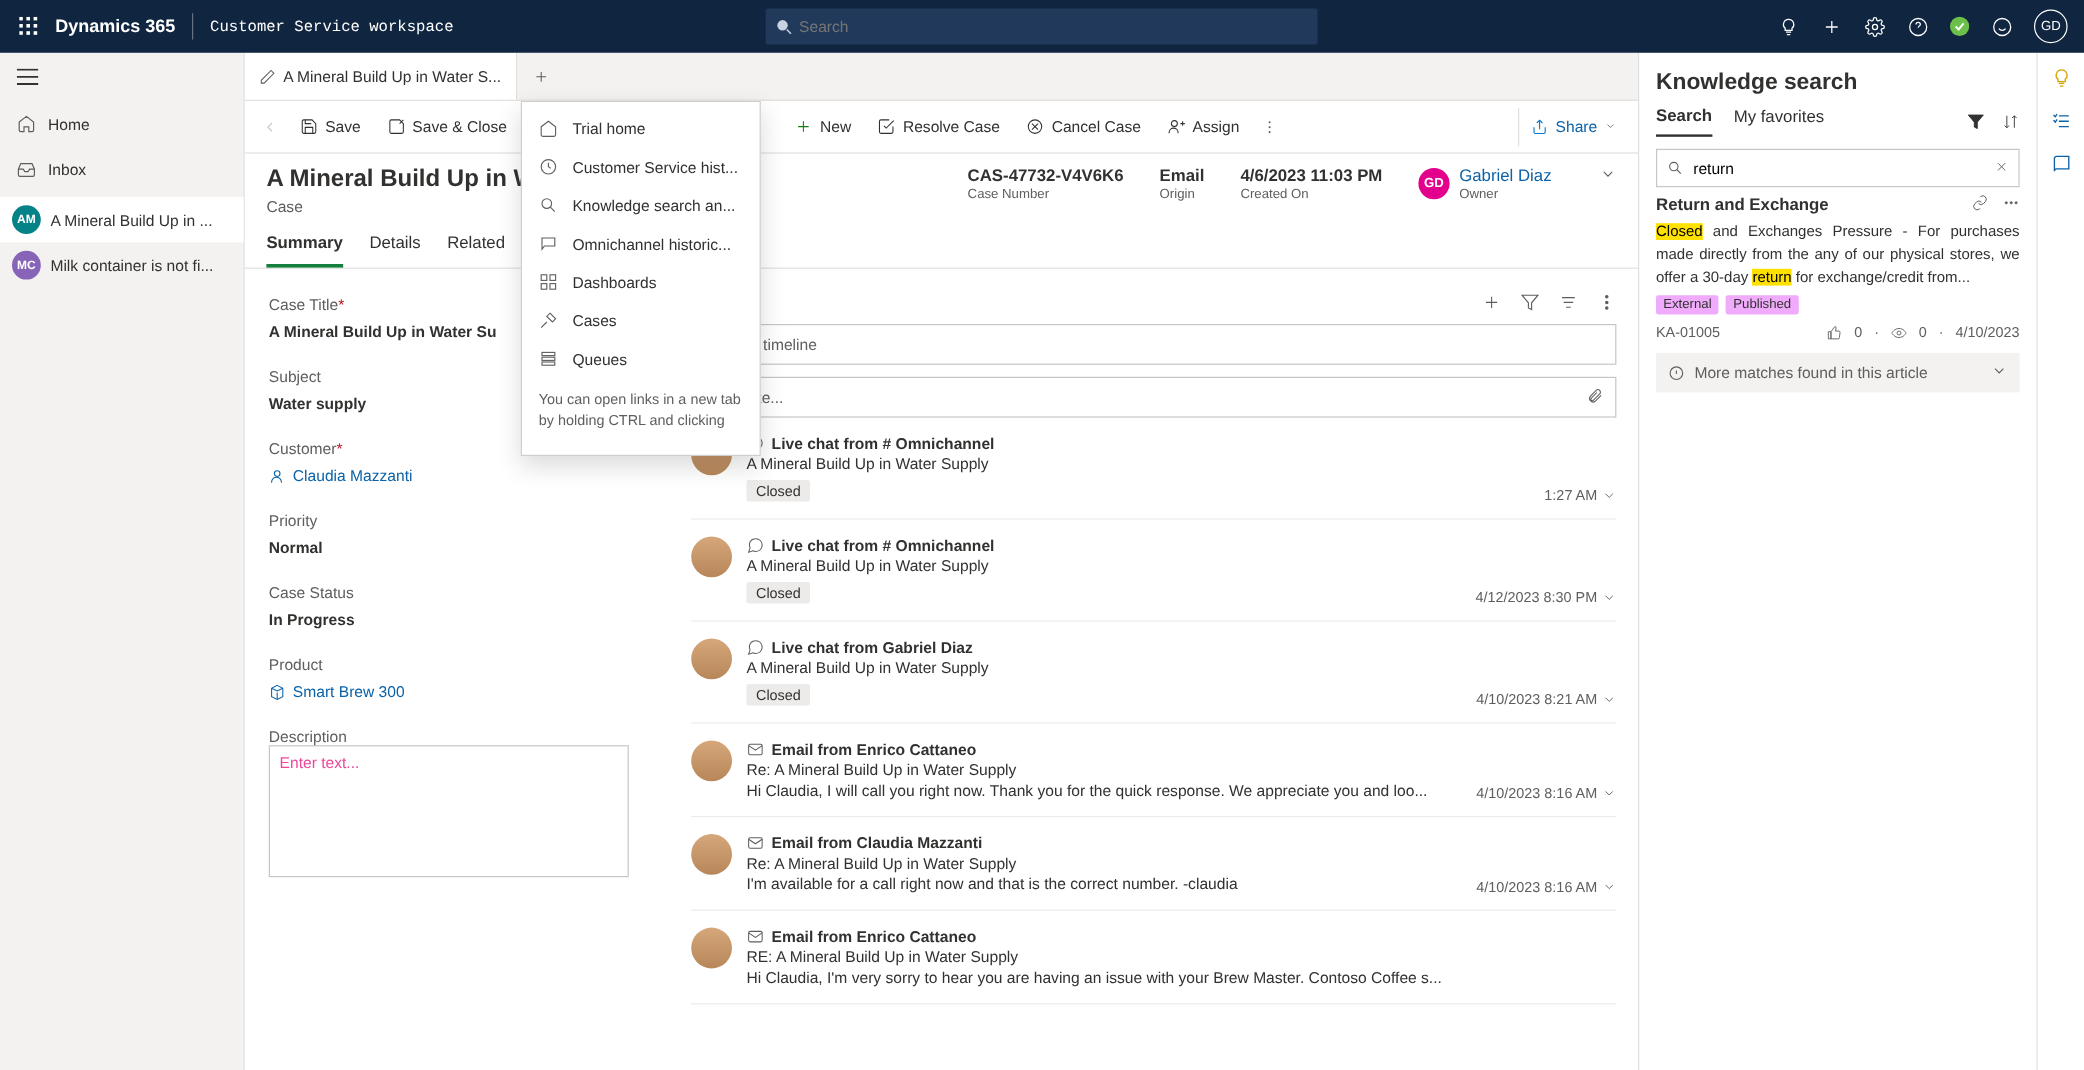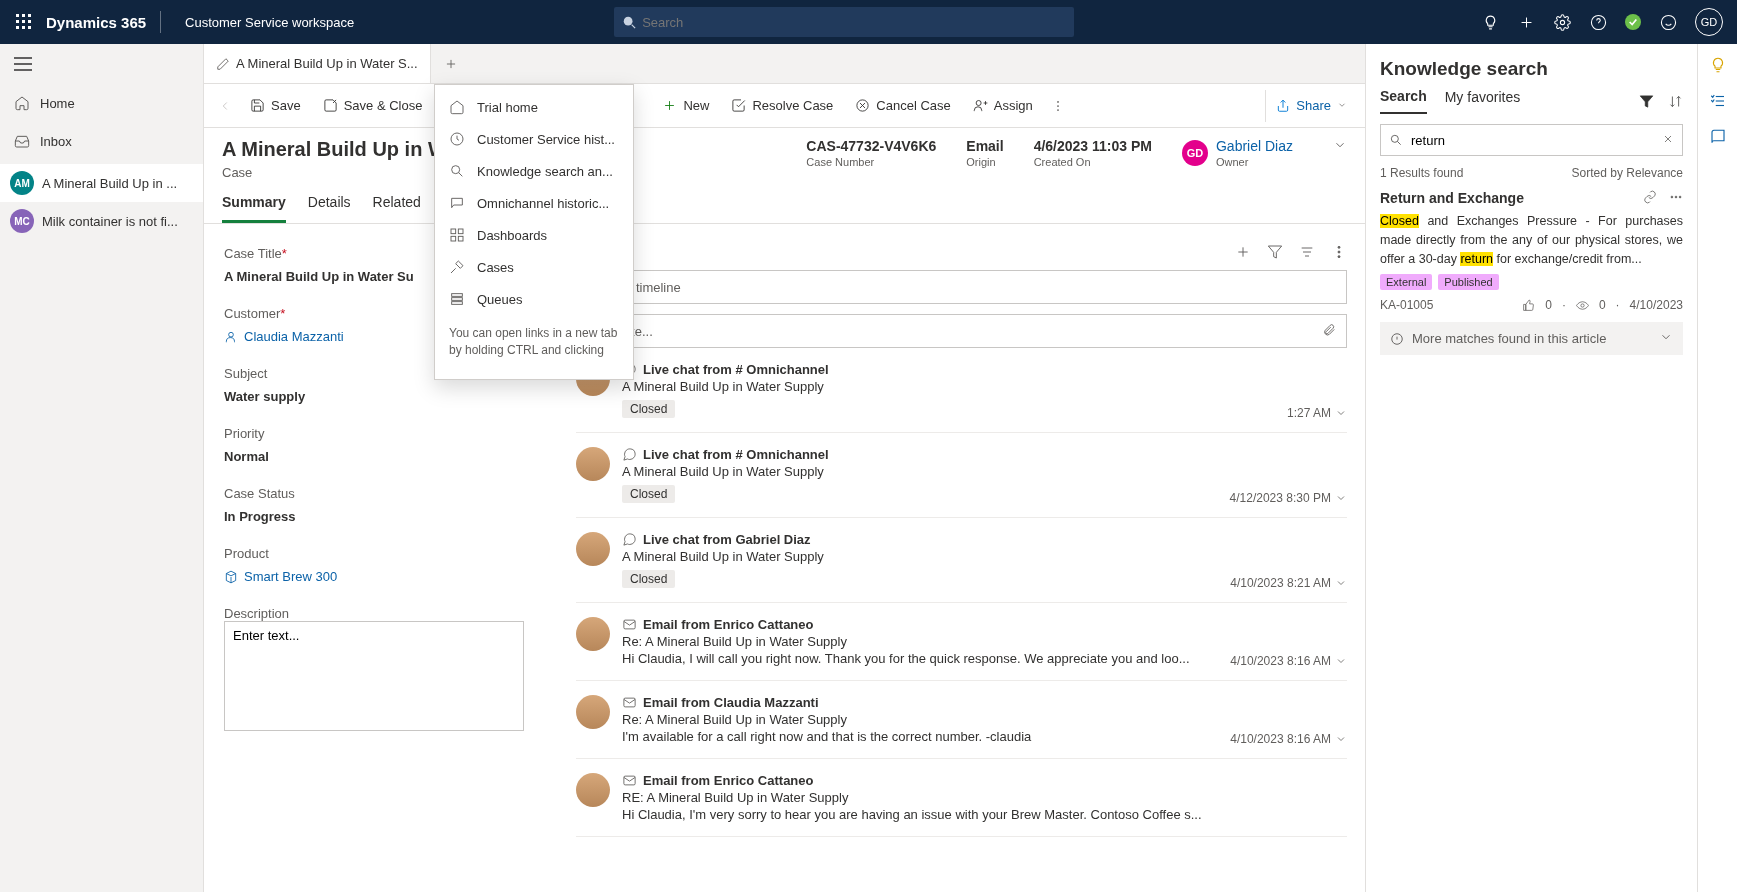--- a/index.html
+++ b/index.html
@@ -5,21 +5,21 @@
 * { box-sizing: border-box; margin: 0; padding: 0; }
 body { font-family: "Segoe UI", Tahoma, sans-serif; font-size: 13px; color: #323130; background: #f3f2f1; overflow: hidden; }
 .app { width: 1737px; height: 892px; display: flex; flex-direction: column; background: #fff; }
 
 
 .topbar { height: 44px; background: #10253f; color: #fff; display: flex; align-items: center; padding: 0 8px; }
 .waffle { width: 32px; height: 32px; display: flex; align-items: center; justify-content: center; cursor: pointer; }
 .waffle svg { width: 16px; height: 16px; fill: #fff; }
 .brand { font-weight: 600; font-size: 15px; margin: 0 14px 0 6px; }
 .divider-v { width: 1px; height: 22px; background: rgba(255,255,255,0.35); }
-.ws-name { margin-left: 24px; font-size: 13px; }
+.ws-name { margin-left: 14px; font-size: 13px; font-family: Liberation Mono, monospace; }
 .search { margin-left: 260px; flex: 0 0 460px; height: 30px; background: #213a5c; border-radius: 2px; display: flex; align-items: center; padding: 0 8px; }
 .search svg { width: 14px; height: 14px; fill: #c8d2e0; margin-right: 6px; }
 .search input { background: transparent; border: none; color: #fff; font-size: 13px; outline: none; flex: 1; }
 .topbar-right { margin-left: auto; display: flex; align-items: center; gap: 18px; padding-right: 6px; }
 .ticon { width: 18px; height: 18px; color: #fff; cursor: pointer; display: flex; align-items: center; justify-content: center; }
 .ticon svg { width: 17px; height: 17px; fill: none; stroke: #fff; stroke-width: 1.5; }
 .status-dot { width: 16px; height: 16px; background: #6cc04a; border-radius: 50%; display:flex;align-items:center;justify-content:center; }
 .status-dot svg { width:10px;height:10px;stroke:#fff;stroke-width:2;fill:none; }
 .avatar-top { width: 28px; height: 28px; border-radius: 50%; border: 1px solid #fff; display: flex; align-items: center; justify-content: center; font-size: 11px; }
 
@@ -89,21 +89,21 @@
 
 
 .form-area { flex:1; display:flex; overflow:hidden; }
 .form-col { width: 340px; padding: 22px 20px; overflow-y:auto; }
 .field { margin-bottom: 22px; }
 .fld-label { font-size:13px; color:#605e5c; }
 .req { color:#c50f1f; }
 .fld-val { margin-top:8px; font-size:13px; font-weight:600; }
 .fld-link { color:#0b62a8; font-weight:400; display:flex;align-items:center;gap:6px; }
 .fld-link svg { width:14px;height:14px;stroke:#0b62a8;fill:none;stroke-width:1.5; }
-.desc-box { border:1px solid #c8c6c4; height: 110px; padding: 6px 8px; font-size:13px; color:#000000; }
+.desc-box { border:1px solid #c8c6c4; height: 110px; padding: 6px 8px; font-size:13px; color:#ec4899; }
 
 
 .timeline { flex:1; padding: 20px 18px 0 32px; overflow-y:auto; position:relative; }
 .tl-head { display:flex; align-items:center; }
 .tl-head-lbl { font-weight:600; font-size:14px; flex:1; opacity: .5;}
 .tl-head-icons { display:flex; gap:16px; }
 .tl-head-icons svg { width:16px;height:16px;stroke:#605e5c;fill:none;stroke-width:1.4;cursor:pointer; }
 .tl-search { margin-top:10px; border:1px solid #c8c6c4; height:34px; display:flex; align-items:center; padding:0 8px; font-size:13px; color:#605e5c; }
 .tl-search svg { width:14px;height:14px;stroke:#605e5c;fill:none;stroke-width:1.5;margin-right:8px; }
 .tl-note { margin-top:10px; border:1px solid #c8c6c4; height:34px; padding:0 10px; display:flex; align-items:center; color:#605e5c; position:relative; }
@@ -443,28 +443,28 @@
 
         <div class="pivot">
           <div class="pivot-item active">Summary</div>
           <div class="pivot-item">Details</div>
           <div class="pivot-item">Related</div>
         </div>
 
         <div class="form-area">
           <div class="form-col">
             <div class="field"><span class="fld-label"><span>Case Title</span><span class="req">*</span></span><div class="fld-val">A Mineral Build Up in Water Su</div></div>
+            <div class="field"><span class="fld-label">Subject</span><div class="fld-val">Water supply</div></div>
             <div class="field"><span class="fld-label"><span>Customer</span><span class="req">*</span></span><div class="fld-val fld-link">
                   <svg viewBox="0 0 24 24">
                     <circle cx="12" cy="8" r="4"></circle>
                     <path d="M4 21v-1a7 7 0 0114 0v1"></path>
                   </svg>
                   <span>Claudia Mazzanti</span>
                 </div></div>
-            <div class="field"><span class="fld-label">Subject</span><div class="fld-val">Water supply</div></div>
             <div class="field"><span class="fld-label">Priority</span><div class="fld-val">Normal</div></div>
             <div class="field"><span class="fld-label">Case Status</span><div class="fld-val">In Progress</div></div>
             <div class="field"><span class="fld-label">Product</span><div class="fld-val fld-link">
                   <svg viewBox="0 0 24 24">
                     <path d="M12 2l8 4v12l-8 4-8-4V6z"></path>
                     <path d="M12 22V12M4 6l8 4 8-4"></path>
                   </svg>
                   <span>Smart Brew 300</span>
                 </div></div>
             <div class="field"><span class="fld-label">Description</span><div class="desc-box">Enter text...</div></div>
@@ -633,24 +633,20 @@
           <svg viewBox="0 0 24 24">
               <circle cx="10" cy="10" r="6"></circle>
               <line x1="20" y1="20" x2="14.5" y2="14.5"></line>
             </svg>
           <input value="return" style="">
           <span class="clear"><svg viewBox="0 0 24 24">
                 <line x1="6" y1="6" x2="18" y2="18"></line>
                 <line x1="18" y1="6" x2="6" y2="18"></line>
               </svg></span>
         </div>
-        <div class="ksmeta">
-            <span>1 Results found</span>
-            <span>Sorted by Relevance</span>
-          </div>
         <div class="ksresult">
           <div><span class="ksr-title">Return and Exchange</span>
             <span class="ksr-actions">
               <svg viewBox="0 0 24 24">
                   <path d="M10 13a5 5 0 007 0l3-3a5 5 0 00-7-7l-1 1"></path>
                   <path d="M14 11a5 5 0 00-7 0l-3 3a5 5 0 007 7l1-1"></path>
                 </svg>
               <svg viewBox="0 0 24 24">
                   <circle cx="5" cy="12" r="1.5" fill="#605e5c"></circle>
                   <circle cx="12" cy="12" r="1.5" fill="#605e5c"></circle>

